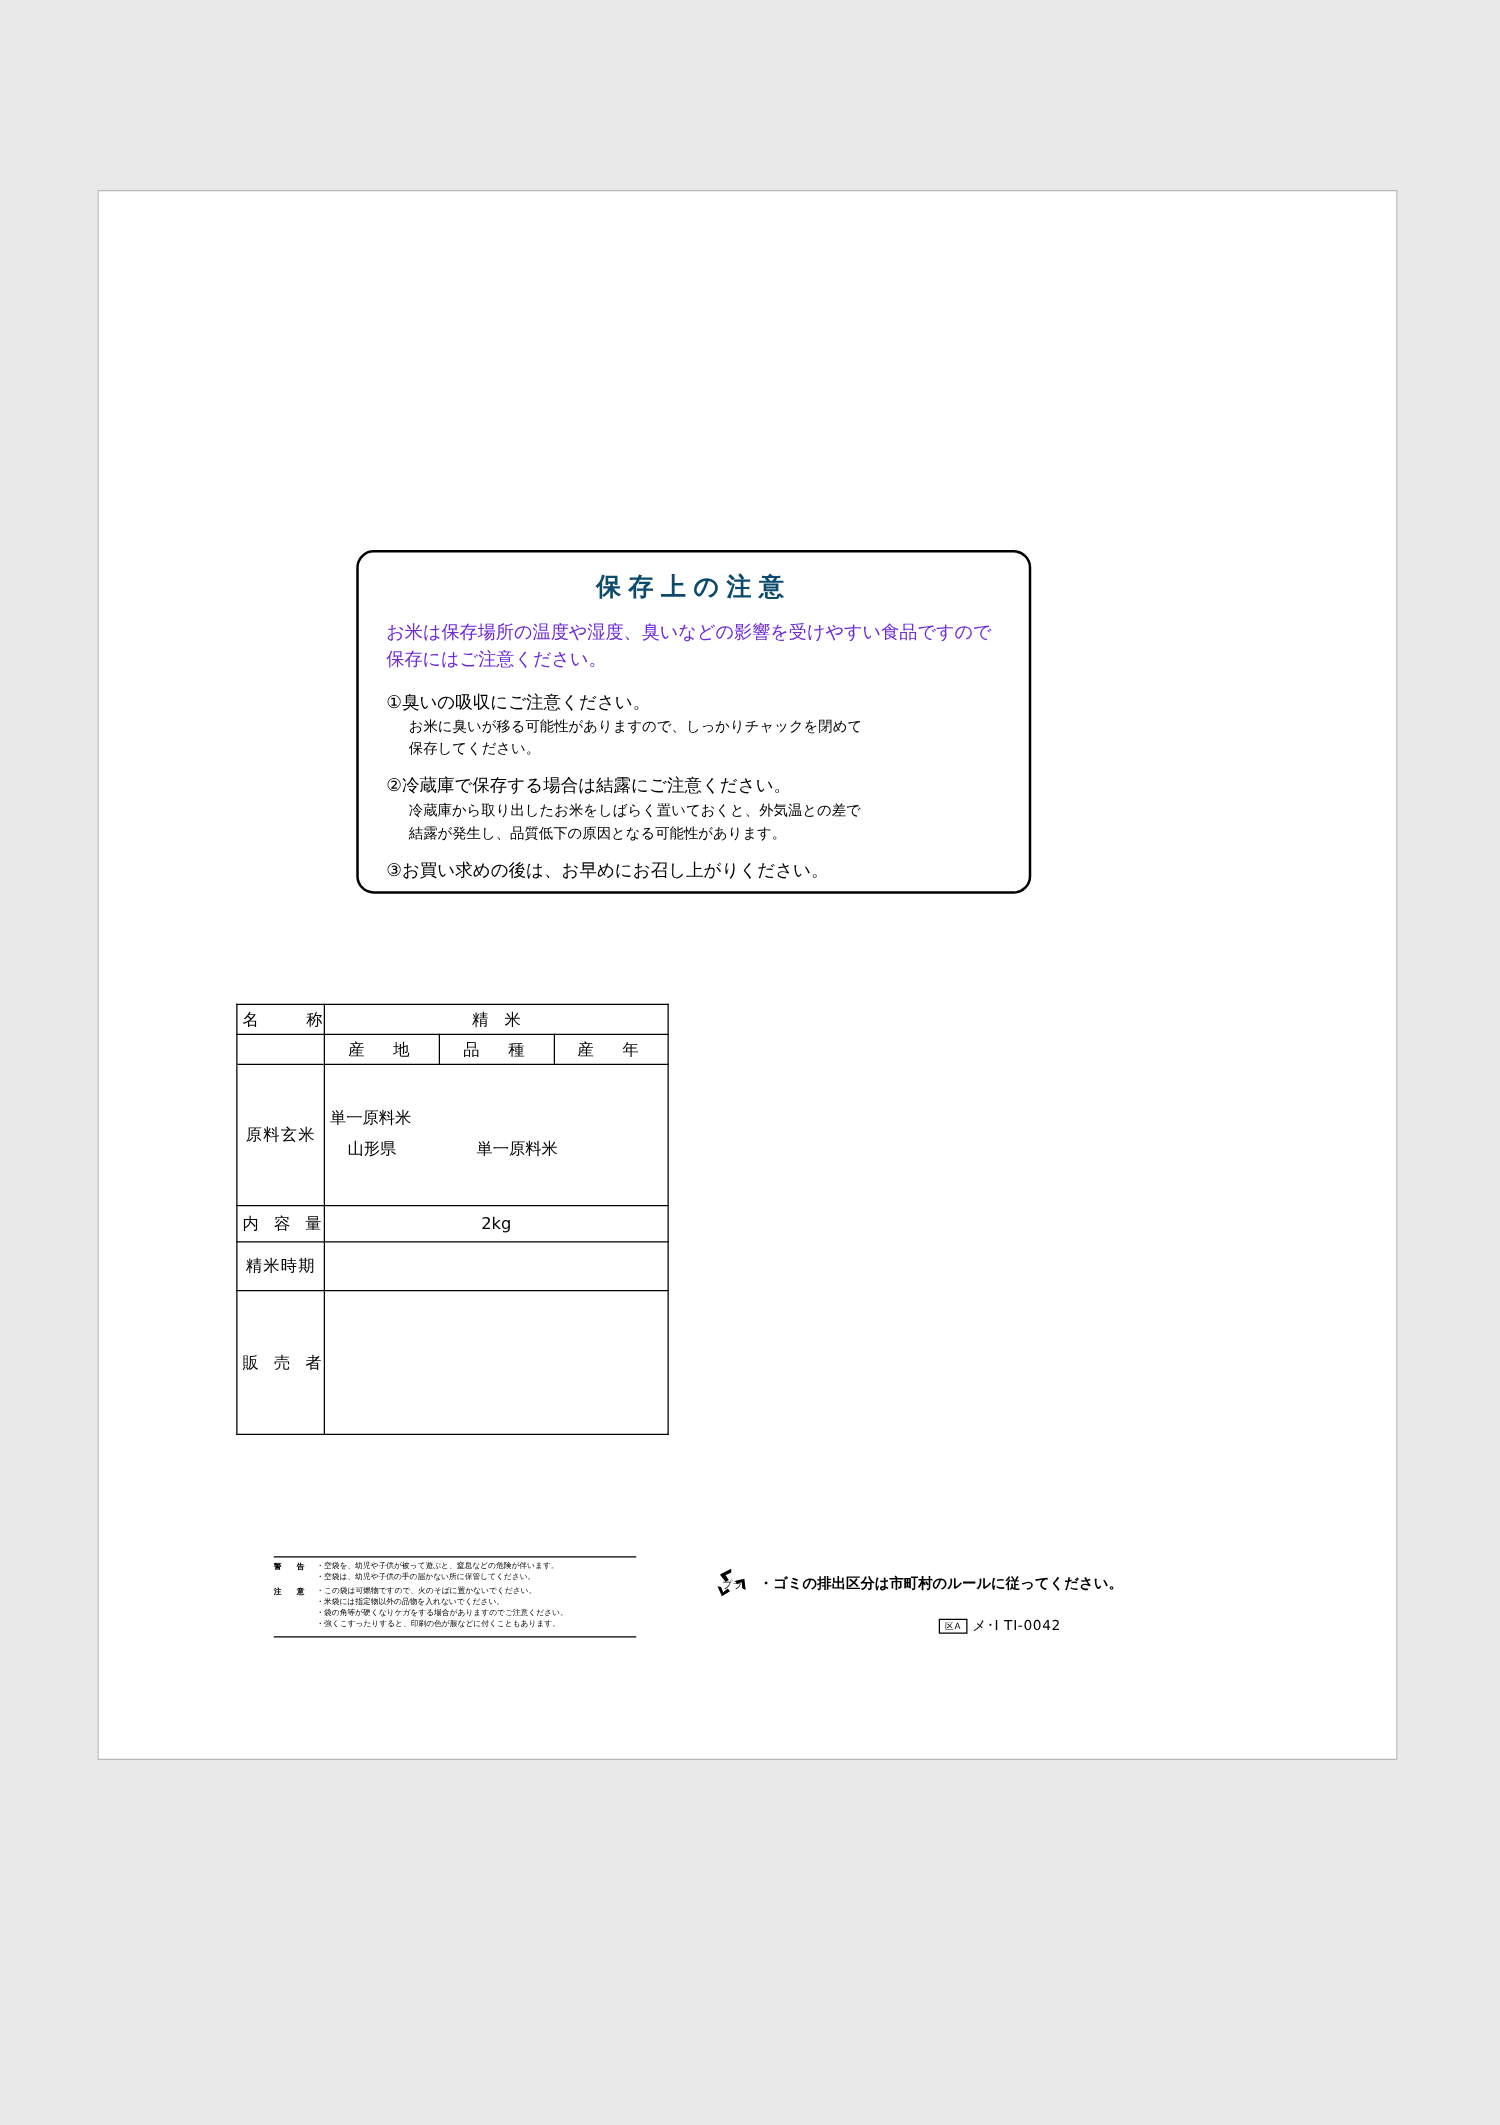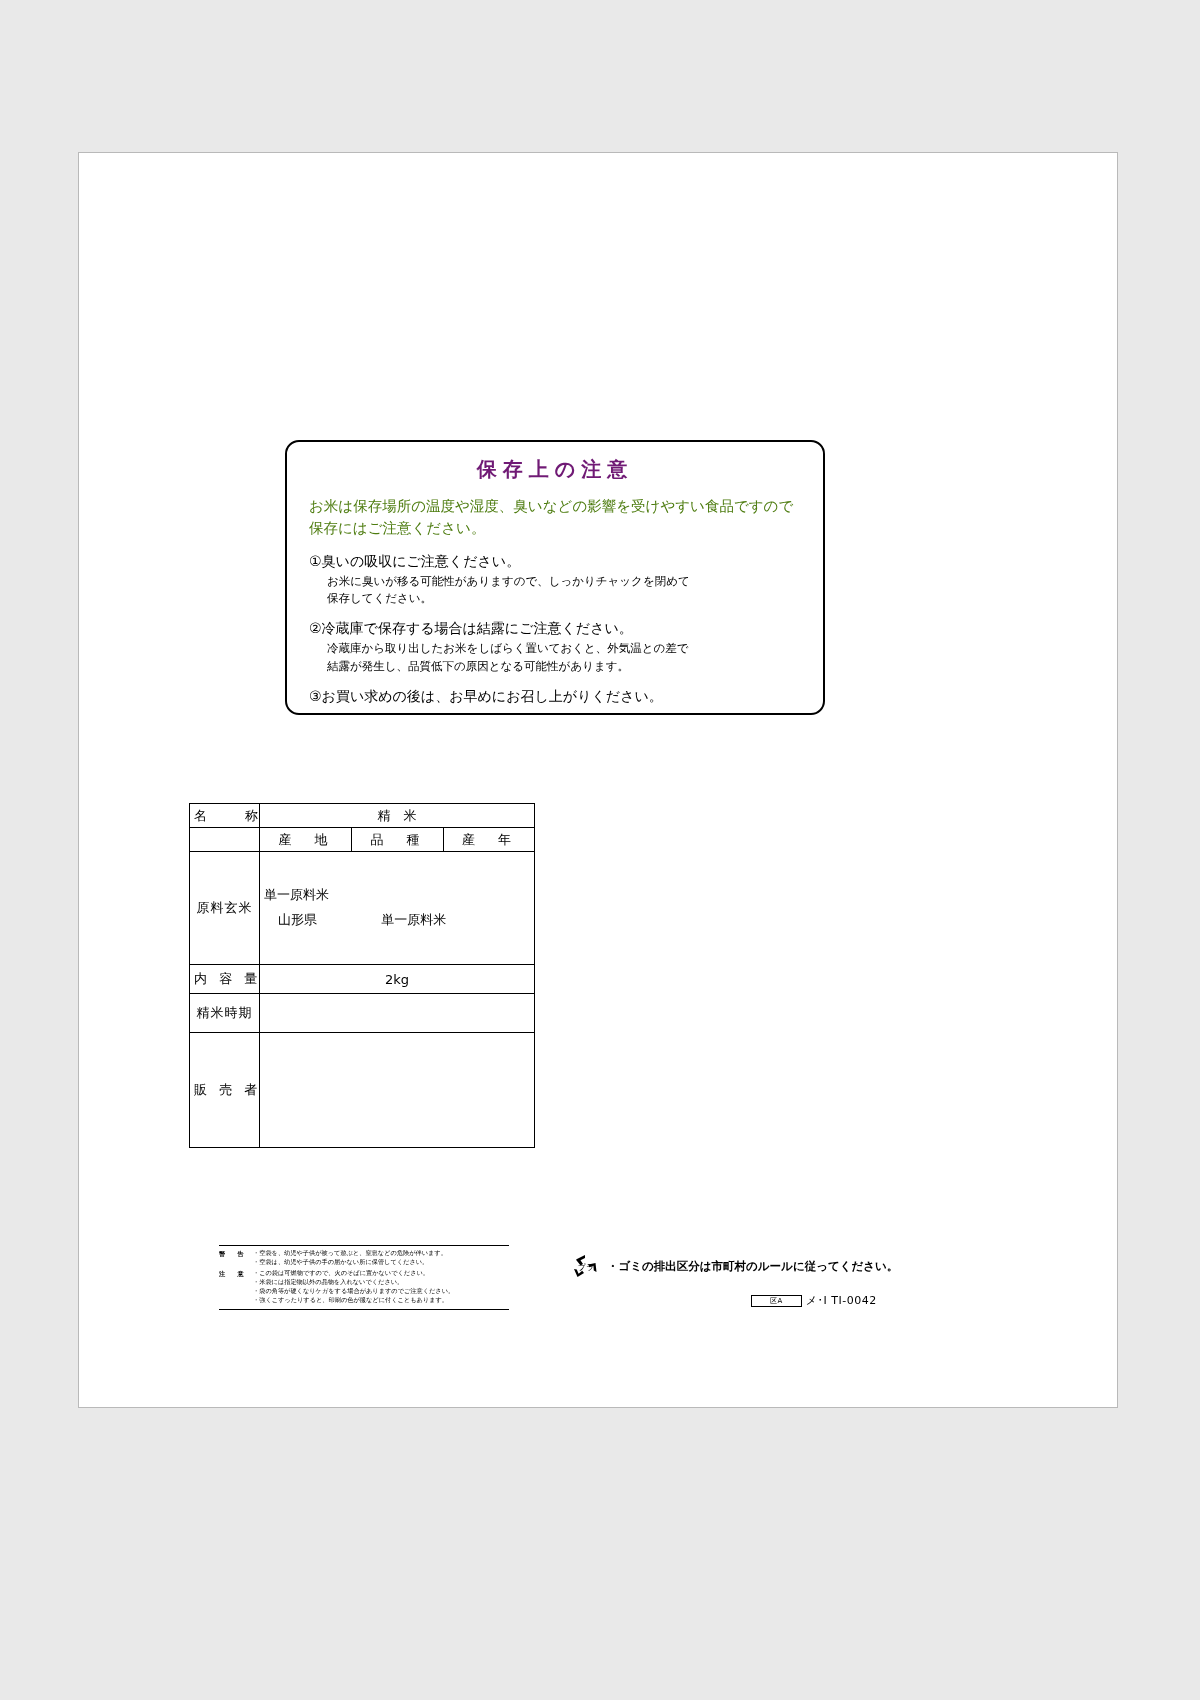--- a/index.html
+++ b/index.html
@@ -36,27 +36,27 @@
     border-radius: 14px;
     box-sizing: border-box;
     background: #fff;
   }
   .notice-title {
     text-align: center;
     font-size: 20px;
     font-weight: bold;
     letter-spacing: 6px;
     margin-top: 14px;
-    color: #701a75;
+    color: #0c4a6e;
   }
   .notice-lead {
     margin: 12px 22px 0 22px;
     font-size: 14.5px;
     line-height: 1.55;
-    color: #4d7c0f;
+    color: #6d28d9;
   }
   .notice-item {
     margin: 13px 22px 0 22px;
   }
   .notice-item .head {
     font-size: 14px;
     font-weight: normal;
     color: #000;
   }
   .notice-item .body {
@@ -166,21 +166,21 @@
     top: 1140px;
     display: flex;
     align-items: center;
     gap: 4px;
     font-size: 10.5px;
     color: #000;
   }
   .code-badge {
     border: 1px solid #000;
     font-size: 7px;
-    padding: 0 18px;
+    padding: 0 4px;
     line-height: 10px;
     letter-spacing: 0.5px;
   }
   .code-text { letter-spacing: 0.5px; font-size: 11px; }
 </style>
 </head>
 <body>
 
 <div class="page">
 

